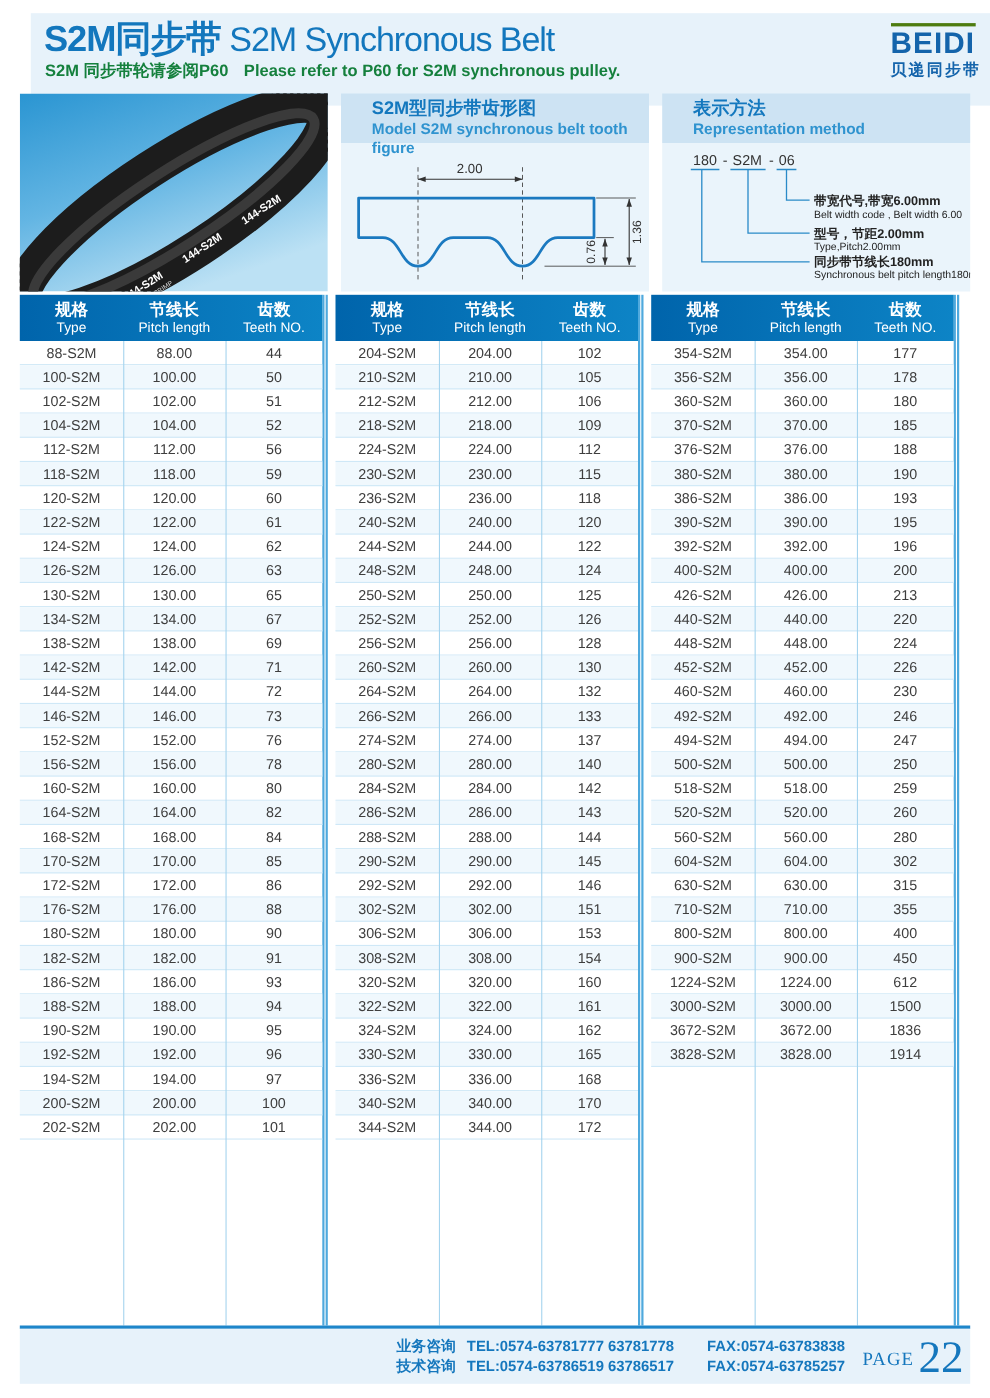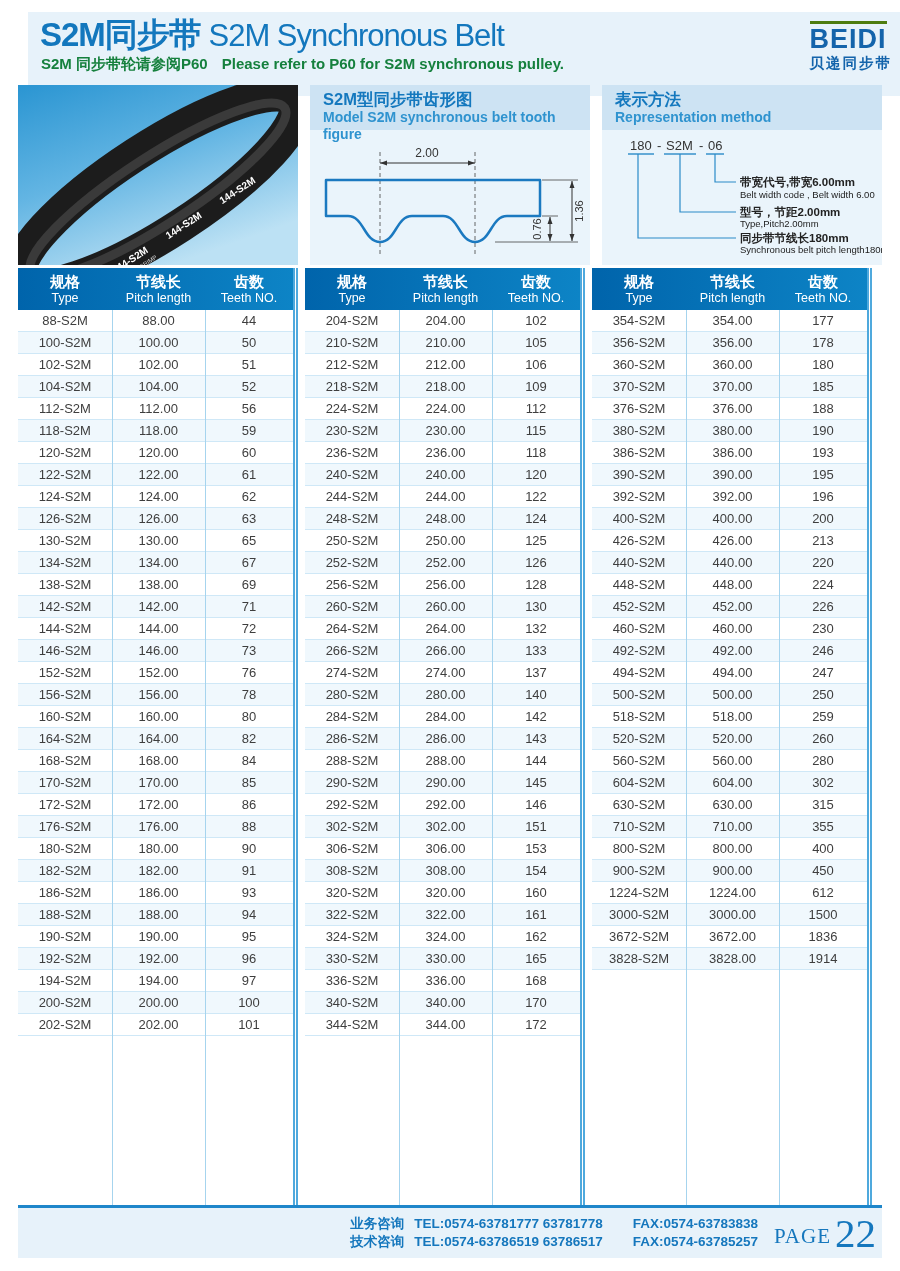--- a/index.html
+++ b/index.html
@@ -17,21 +17,21 @@
   .subtitle{position:absolute;left:13px;top:43px;font-size:15px;font-weight:bold;color:#15803d;white-space:nowrap;}
   .subtitle .en{margin-left:14px;}
   .logo{position:absolute;right:16px;top:9px;text-align:left;}
   .logo-text{display:inline-block;border-top:3px solid #4d7c0f;padding-top:0px;
     font-size:27px;font-weight:bold;color:#1464ab;letter-spacing:1px;line-height:30px;}
   .logo-caption{font-size:14.5px;font-weight:bold;color:#1464ab;letter-spacing:2px;margin-top:0px;}
 
   
   .panels{position:absolute;left:18px;top:85px;display:flex;gap:12px;}
   .panel{width:280px;height:180px;}
-  .panel-title{height:45px;background:#cde3f3;box-sizing:border-box;padding:4px 0 0 13px;}
+  .panel-title{height:45px;background:#cde3f3;box-sizing:border-box;padding:4px 0 0 28px;}
   .panel-title .cn{font-size:16.5px;font-weight:bold;color:#1478be;line-height:20px;}
   .panel-title .en{font-size:14px;font-weight:bold;color:#2f93cf;line-height:17px;}
   .panel-body{height:135px;background:#eaf4fb;}
 
   
   .tables{position:absolute;left:18px;top:268px;display:flex;gap:7px;}
   .table-box{width:280px;height:937px;background:#fff;position:relative;box-sizing:border-box;
     border-right:5px double #4fa9dd;}
   .thead{height:42px;display:flex;background:linear-gradient(90deg,#0064ab 0%,#0d84c6 100%);
     color:#fff;text-align:center;}
@@ -48,21 +48,21 @@
 
   
   .bottom-rule{position:absolute;left:18px;top:1205px;width:864px;height:3px;background:#1e86ca;}
   .footer{position:absolute;left:18px;top:1208px;width:864px;height:50px;background:#e7f2fa;
     display:flex;align-items:center;justify-content:flex-end;box-sizing:border-box;padding-right:6px;}
   .contact{font-size:13.5px;font-weight:bold;color:#1577bd;line-height:18px;white-space:nowrap;}
   .contact .lbl{margin-right:10px;}
   .contact .tel{margin-right:30px;}
   .pageblock{margin-left:16px;display:flex;align-items:flex-end;color:#1577bd;
     font-family:"Liberation Serif","DejaVu Serif",serif;}
-  .page-label{font-size:21px;letter-spacing:1px;line-height:20px;margin-bottom:3px;}
+  .page-label{font-size:17px;letter-spacing:1px;line-height:20px;margin-bottom:3px;}
   .page-num{font-size:41px;line-height:32px;margin-left:4px;}
 </style>
 </head>
 <body>
 
 <div class="header-band">
   <div class="title-block">
     <span class="title-cn">S2M同步带</span><span class="title-en"> S2M Synchronous Belt</span>
   </div>
   <div class="subtitle">

